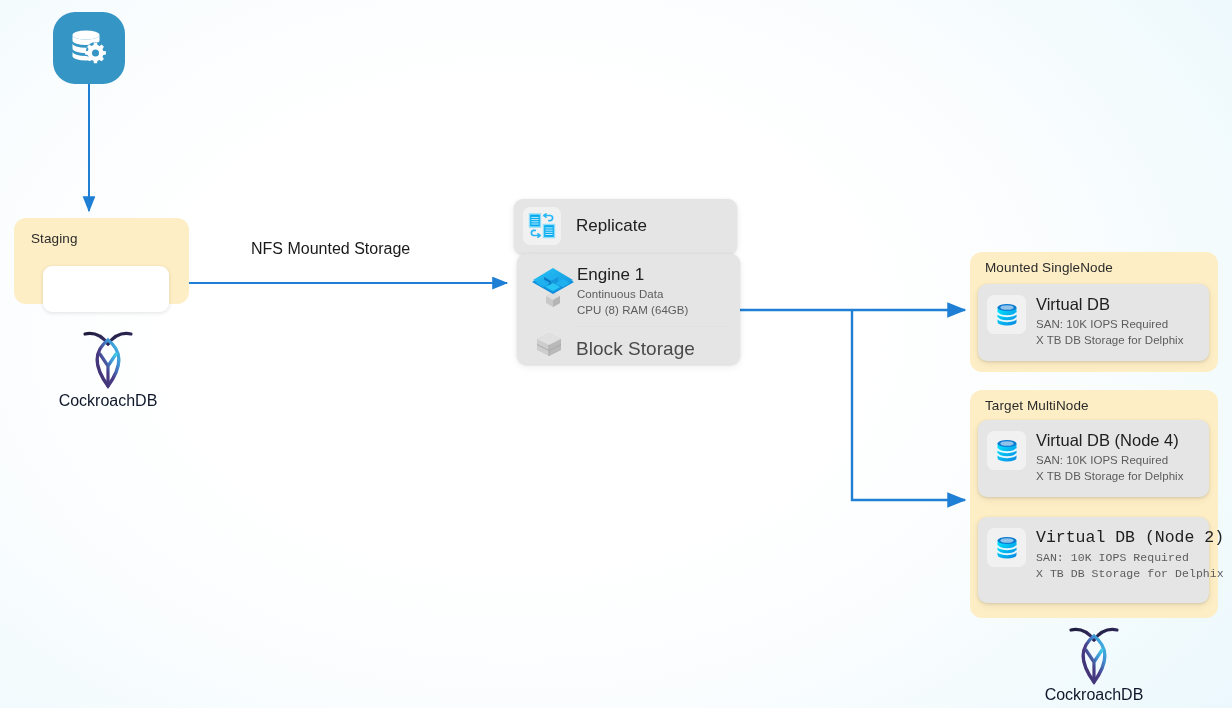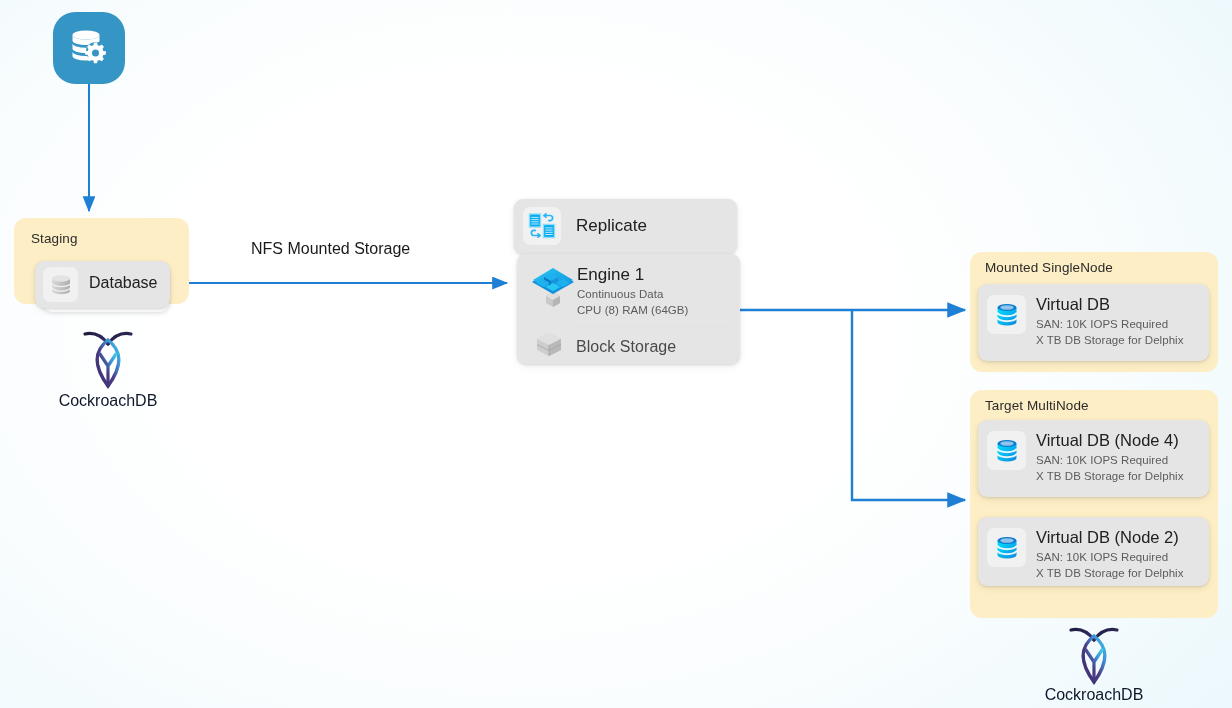--- a/index.html
+++ b/index.html
@@ -161,38 +161,20 @@
         </g>
       </svg>
     </span>
   </div>
 
 
   <div class="group-panel" style="left:14px; top:218px; width:175px; height:86px;"></div>
   <div class="group-title" style="left:31px; top:231px;">Staging</div>
 
   <div class="card-stack-back" style="left:43px; top:266px; width:126px; height:46px;"></div>
-  <div class="card" style="left:35px; top:261px; width:135px; height:47px;">
-    <div class="icon-tile" style="left:8px; top:6px; width:35px; height:35px;">
-      <svg width="26" height="26" viewBox="0 0 26 26">
-        <defs>
-          <linearGradient id="grayCyl" x1="0" y1="0" x2="1" y2="0">
-            <stop offset="0" stop-color="#d9d9d9"></stop>
-            <stop offset="0.5" stop-color="#c3c3c3"></stop>
-            <stop offset="1" stop-color="#adadad"></stop>
-          </linearGradient>
-        </defs>
-        <path d="M4,6.5 L4,19 A9,3.3 0 0 0 22,19 L22,6.5 Z" fill="url(#grayCyl)"></path>
-        <ellipse cx="13" cy="6.5" rx="9" ry="3.3" fill="#e3e3e3"></ellipse>
-        <path d="M4,11.4 A9,3.3 0 0 0 22,11.4" fill="none" stroke="#f1f1f1" stroke-width="1.3"></path>
-        <path d="M4,15.8 A9,3.3 0 0 0 22,15.8" fill="none" stroke="#f1f1f1" stroke-width="1.3"></path>
-      </svg>
-    </div>
-    <div class="card-title" style="left:54px; top:13px; font-size:16px;">Database</div>
-  </div>
 
   <div class="abs" style="left:82px; top:330px;">
     <svg width="52" height="60" viewBox="0 0 52 60">
       <defs>
         <linearGradient id="croachA" x1="0" y1="1" x2="1" y2="0">
           <stop offset="0" stop-color="#3c2e6b"></stop>
           <stop offset="0.45" stop-color="#4a3c86"></stop>
           <stop offset="0.72" stop-color="#3f8fd4"></stop>
           <stop offset="1" stop-color="#3ecbe8"></stop>
         </linearGradient>
@@ -277,21 +259,21 @@
 
     <div class="abs" style="left:14px; top:76px;">
       <svg width="36" height="30" viewBox="0 0 36 30">
         <path d="M18,3 L30,9 L30,20 L18,26 L6,20 L6,9 Z" fill="#cdcdcd"></path>
         <path d="M18,3 L30,9 L18,15 L6,9 Z" fill="#e0e0e0"></path>
         <path d="M18,15 L30,9 L30,20 L18,26 Z" fill="#b9b9b9"></path>
         <path d="M6,14.5 L18,20.5 L30,14.5" fill="none" stroke="#a8a8a8" stroke-width="0.9"></path>
         <path d="M18,15 L18,26" fill="none" stroke="#a8a8a8" stroke-width="0.9"></path>
       </svg>
     </div>
-    <div class="card-sub" style="left:59px; top:84px; font-size:16px; color:#4a4a4a;">Block Storage</div>
+    <div class="card-sub" style="left:59px; top:84px; font-size:19px; color:#4a4a4a;">Block Storage</div>
   </div>
 
   <div class="group-panel" style="left:970px; top:252px; width:248px; height:120px;"></div>
   <div class="group-title" style="left:985px; top:260px;">Mounted SingleNode</div>
 
   <div class="card" style="left:978px; top:284px; width:231px; height:77px;">
     <div class="icon-tile" style="left:9px; top:11px; width:39px; height:39px;">
       <svg width="30" height="30" viewBox="0 0 30 30">
         <defs>
           <linearGradient id="vdbG1" x1="0" y1="0" x2="1" y2="1">
@@ -322,21 +304,21 @@
         <ellipse cx="15" cy="7.5" rx="6.6" ry="2.3" fill="#ffffff" opacity="0.55"></ellipse>
         <path d="M5.5,12.6 A9.5,3.6 0 0 0 24.5,12.6" fill="none" stroke="#ffffff" stroke-width="1.9" opacity="0.9"></path>
         <path d="M5.5,17.6 A9.5,3.6 0 0 0 24.5,17.6" fill="none" stroke="#ffffff" stroke-width="1.9" opacity="0.9"></path>
       </svg>
     </div>
     <div class="card-title small" style="left:58px; top:11px;">Virtual DB (Node 4)</div>
     <div class="card-sub" style="left:58px; top:34px;">SAN: 10K IOPS Required</div>
     <div class="card-sub" style="left:58px; top:50px;">X TB DB Storage for Delphix</div>
   </div>
 
-  <div class="card" style="left:978px; top:517px; width:231px; height:69px;">
+  <div class="card" style="left:978px; top:517px; width:231px; height:86px;font-family:Liberation Mono, monospace;">
     <div class="icon-tile" style="left:9px; top:11px; width:39px; height:39px;">
       <svg width="30" height="30" viewBox="0 0 30 30">
         <path d="M5.5,7.5 L5.5,22 A9.5,3.6 0 0 0 24.5,22 L24.5,7.5 Z" fill="url(#vdbG1)"></path>
         <ellipse cx="15" cy="7.5" rx="9.5" ry="3.6" fill="#0a79d0"></ellipse>
         <ellipse cx="15" cy="7.5" rx="6.6" ry="2.3" fill="#ffffff" opacity="0.55"></ellipse>
         <path d="M5.5,12.6 A9.5,3.6 0 0 0 24.5,12.6" fill="none" stroke="#ffffff" stroke-width="1.9" opacity="0.9"></path>
         <path d="M5.5,17.6 A9.5,3.6 0 0 0 24.5,17.6" fill="none" stroke="#ffffff" stroke-width="1.9" opacity="0.9"></path>
       </svg>
     </div>
     <div class="card-title small" style="left:58px; top:11px;">Virtual DB (Node 2)</div>

